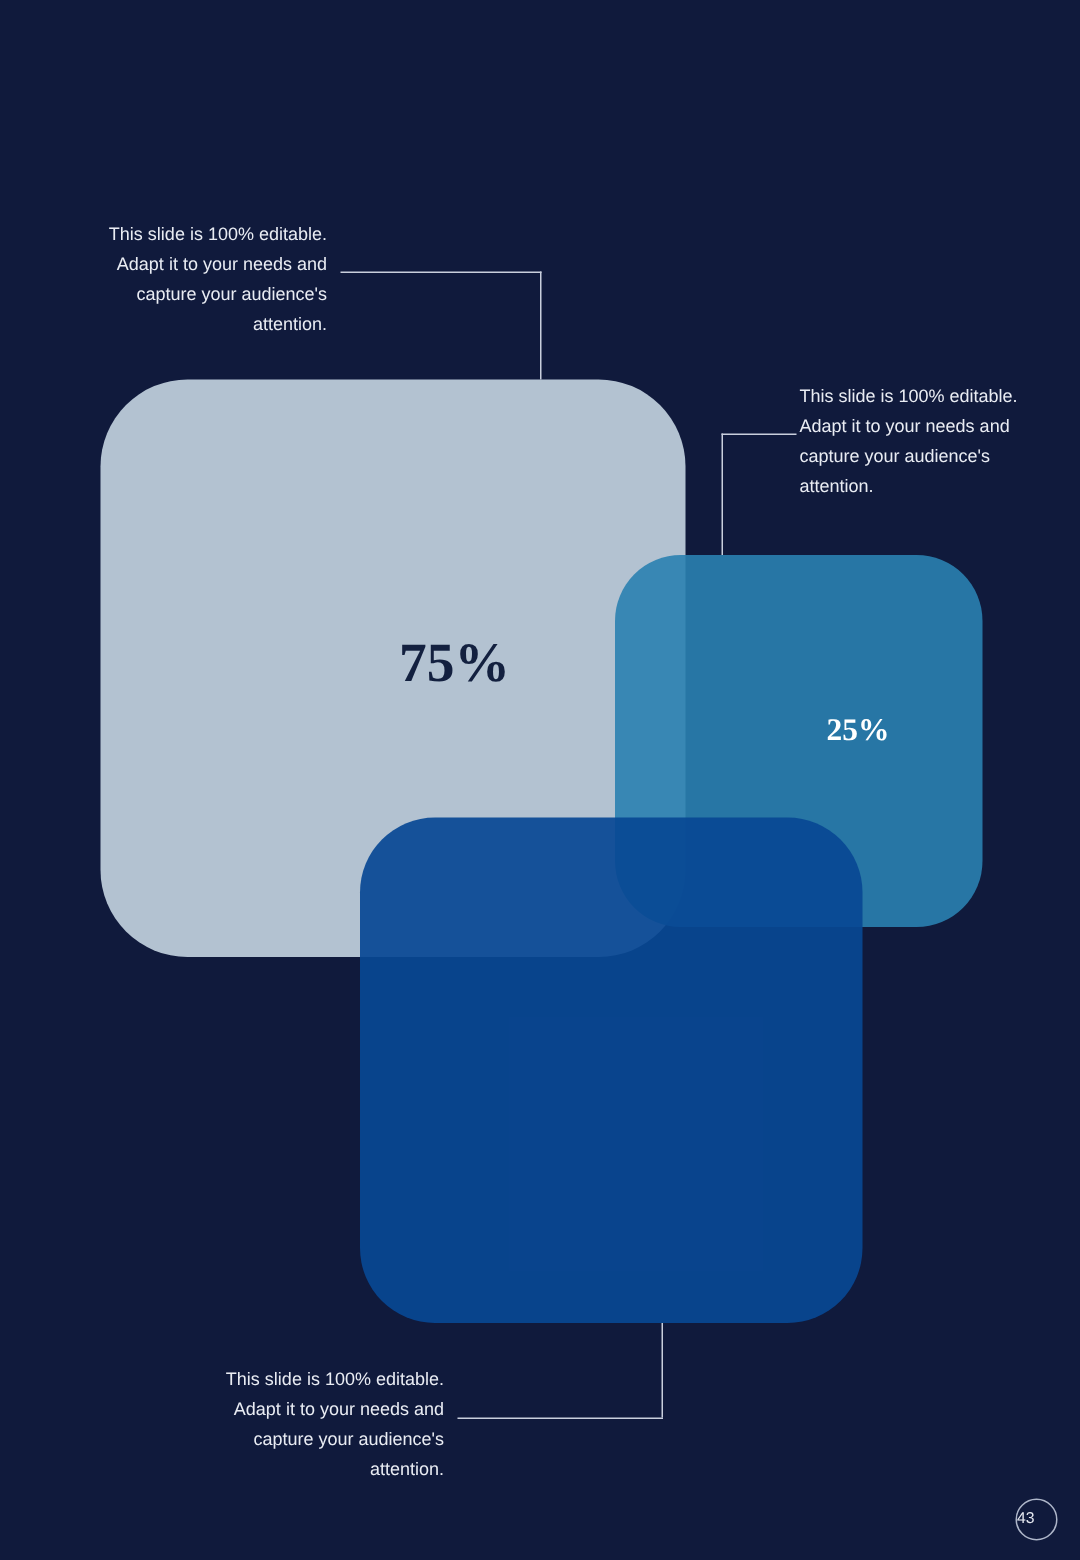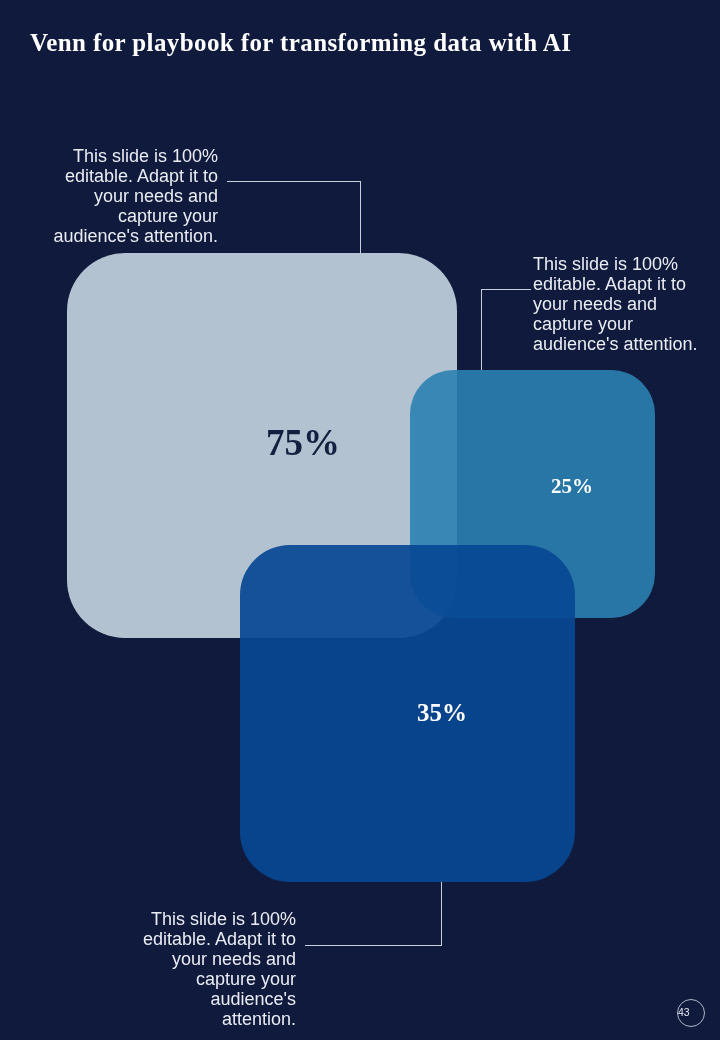--- a/index.html
+++ b/index.html
@@ -114,21 +114,21 @@
     width: 120px;
     font-size: 25px;
     line-height: 34px;
     color: #ffffff;
     z-index: 6;
   }
 
   
   .caption {
     position: absolute;
-    font-size: 18px;
+    font-size: 12px;
     line-height: 20px;
     color: #e9ecf3;
     z-index: 7;
   }
   .caption-1 {
     left: 48px;
     top: 146px;
     width: 170px;
     text-align: right;
   }
@@ -179,35 +179,33 @@
     font-size: 10.5px;
     line-height: 25px;
     z-index: 8;
   }
 </style>
 </head>
 <body>
 
 <div class="slide">
 
-  <div class="slide-title">Venn for playbook for transforming data with AI</div>
 
   <div class="venn-stage">
 
     <div class="venn-shape shape-a"></div>
 
     <div class="venn-shape shape-b"></div>
 
     <div class="venn-shape shape-c"></div>
 
     <div class="pct pct-a">75%</div>
 
     <div class="pct pct-b">25%</div>
 
-    <div class="pct pct-c">35%</div>
   </div>
 
   <div class="conn conn-h c1-h"></div>
   <div class="conn conn-v c1-v"></div>
 
   <div class="conn conn-h c2-h"></div>
   <div class="conn conn-v c2-v"></div>
 
   <div class="conn conn-v c3-v"></div>
   <div class="conn conn-h c3-h"></div>

